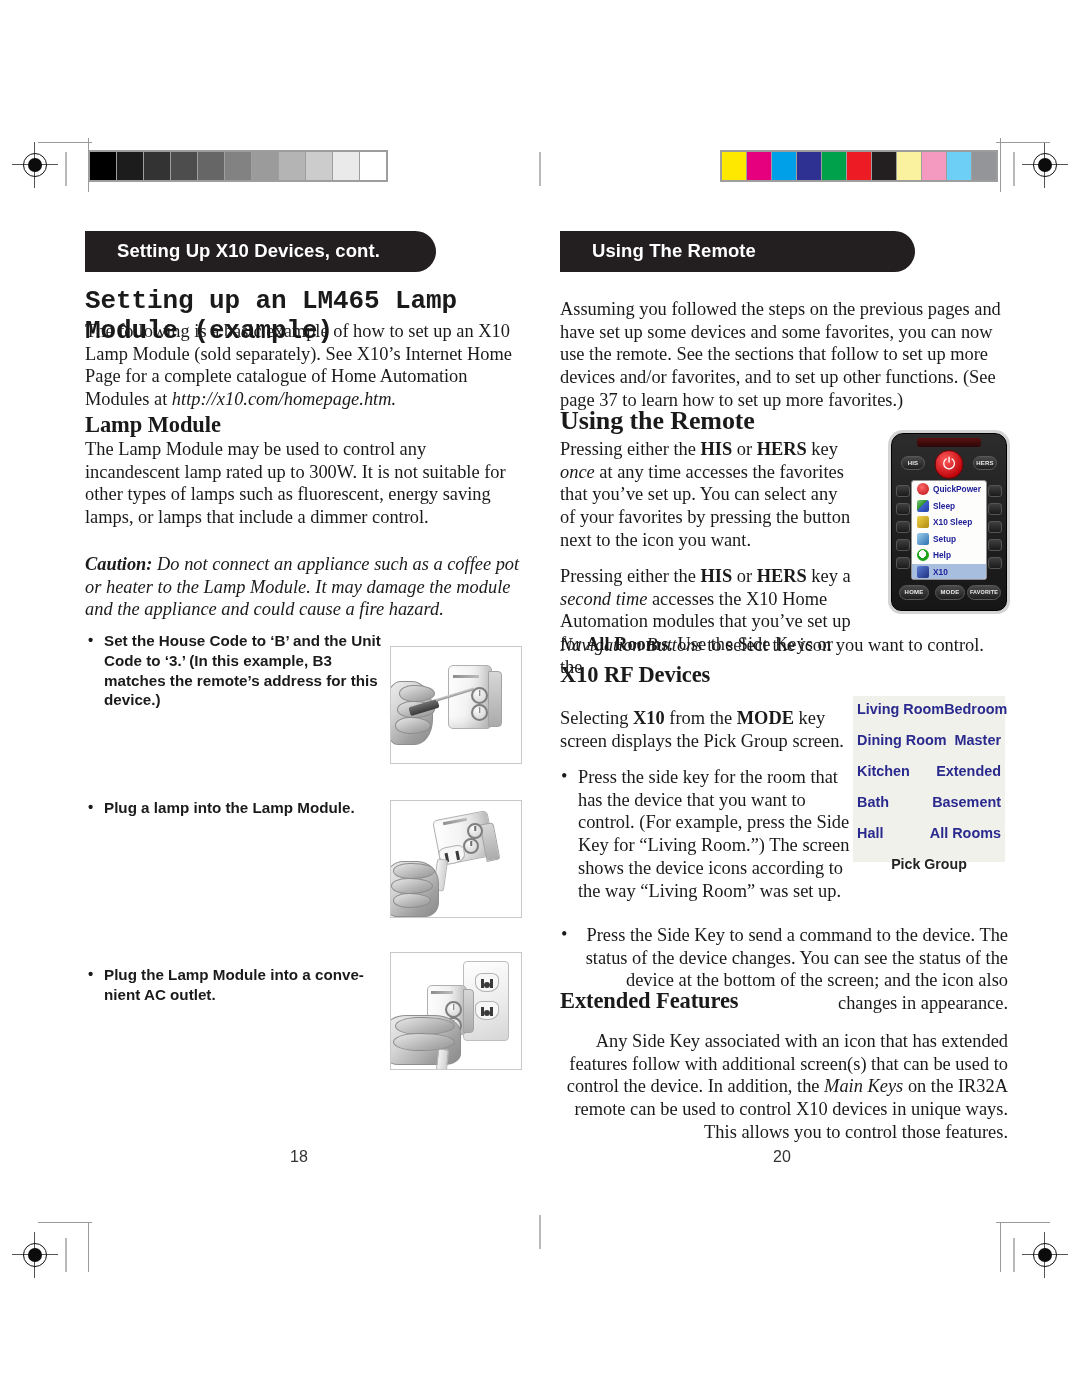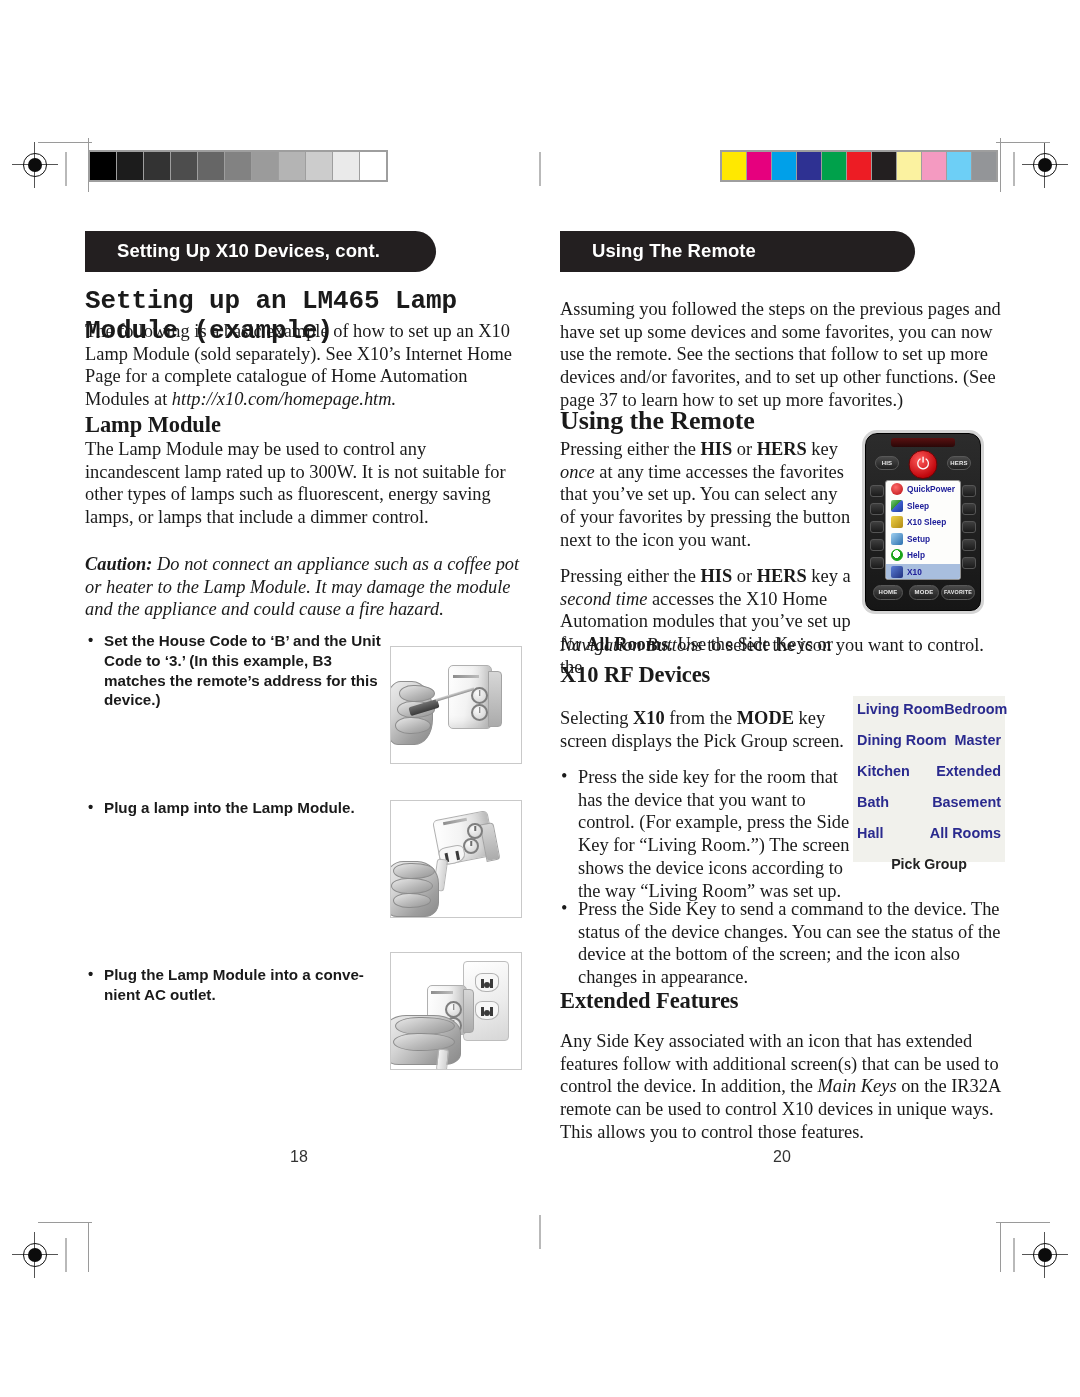--- a/index.html
+++ b/index.html
@@ -182,20 +182,21 @@
   }
 
   
   .remote {
     position: absolute;
     background: linear-gradient(180deg,#2c2c2c,#161616);
     border-radius: 12px 12px 10px 10px;
     border: 1px solid #000;
     box-shadow: 0 0 0 3px #d4d4d4;
     overflow: hidden;
+    margin-left: 26px;
   }
   .remote .ir-window {
     position: absolute; left: 22%; right: 22%; top: 4px; height: 9px;
     background: linear-gradient(180deg,#5a1111,#2a0707);
     border-radius: 3px;
   }
   .pwr {
     position: absolute; left: 50%; transform: translateX(-50%);
     width: 27px; height: 27px; border-radius: 50%;
     background: radial-gradient(circle at 38% 32%, #ff5a5a, #c1070d 70%, #8c0306);
@@ -528,21 +529,21 @@
   <h2 class="sub" style="position:absolute; left:0; top:662px; width:448px;">X10 RF Devices</h2>
 
   <p class="body" style="position:absolute; left:0; top:707px; width:288px;">
     <span>Selecting </span><b>X10</b><span> from the </span><b>MODE</b><span> key screen displays the Pick Group screen.</span>
   </p>
 
   <ul class="serif-bul" style="position:absolute; left:0; top:766px; width:292px;">
     <li>Press the side key for the room that has the device that you want to control. (For example, press the Side Key for “Living Room.”) The screen shows the device icons according to the way “Living Room” was set up.</li>
   </ul>
 
-  <ul class="serif-bul" style="position:absolute; left:0; top:898px; width:448px;">
+  <ul class="serif-bul" style="position:absolute; left:0; top:924px; width:448px;text-align:right;">
     <li>Press the Side Key to send a command to the device. The status of the device changes. You can see the status of the device at the bottom of the screen; and the icon also changes in appearance.</li>
   </ul>
 
   <div class="pickgroup" style="left:293px; top:696px; width:152px; height:166px;">
     <div class="pg-row">
       <span>Living Room</span>
       <span>Bedroom</span>
     </div>
     <div class="pg-row">
       <span>Dining Room</span>
@@ -558,18 +559,18 @@
     </div>
     <div class="pg-row">
       <span>Hall</span>
       <span>All Rooms</span>
     </div>
     <div class="pg-caption">Pick Group</div>
   </div>
 
   <h2 class="sub" style="position:absolute; left:0; top:988px; width:448px;">Extended Features</h2>
 
-  <p class="body" style="position:absolute; left:0; top:1030px; width:448px;">
+  <p class="body" style="position:absolute; left:0; top:1030px; width:448px;text-align:right;">
     <span>Any Side Key associated with an icon that has extended features follow with additional screen(s) that can be used to control the device. In addition, the </span><i>Main Keys</i><span> on the IR32A remote can be used to control X10 devices in unique ways. This allows you to control those features.</span>
   </p>
 
   <div class="pagenum" style="left:213px; top:1148px;">20</div>
 </div>
 
 </body></html>

